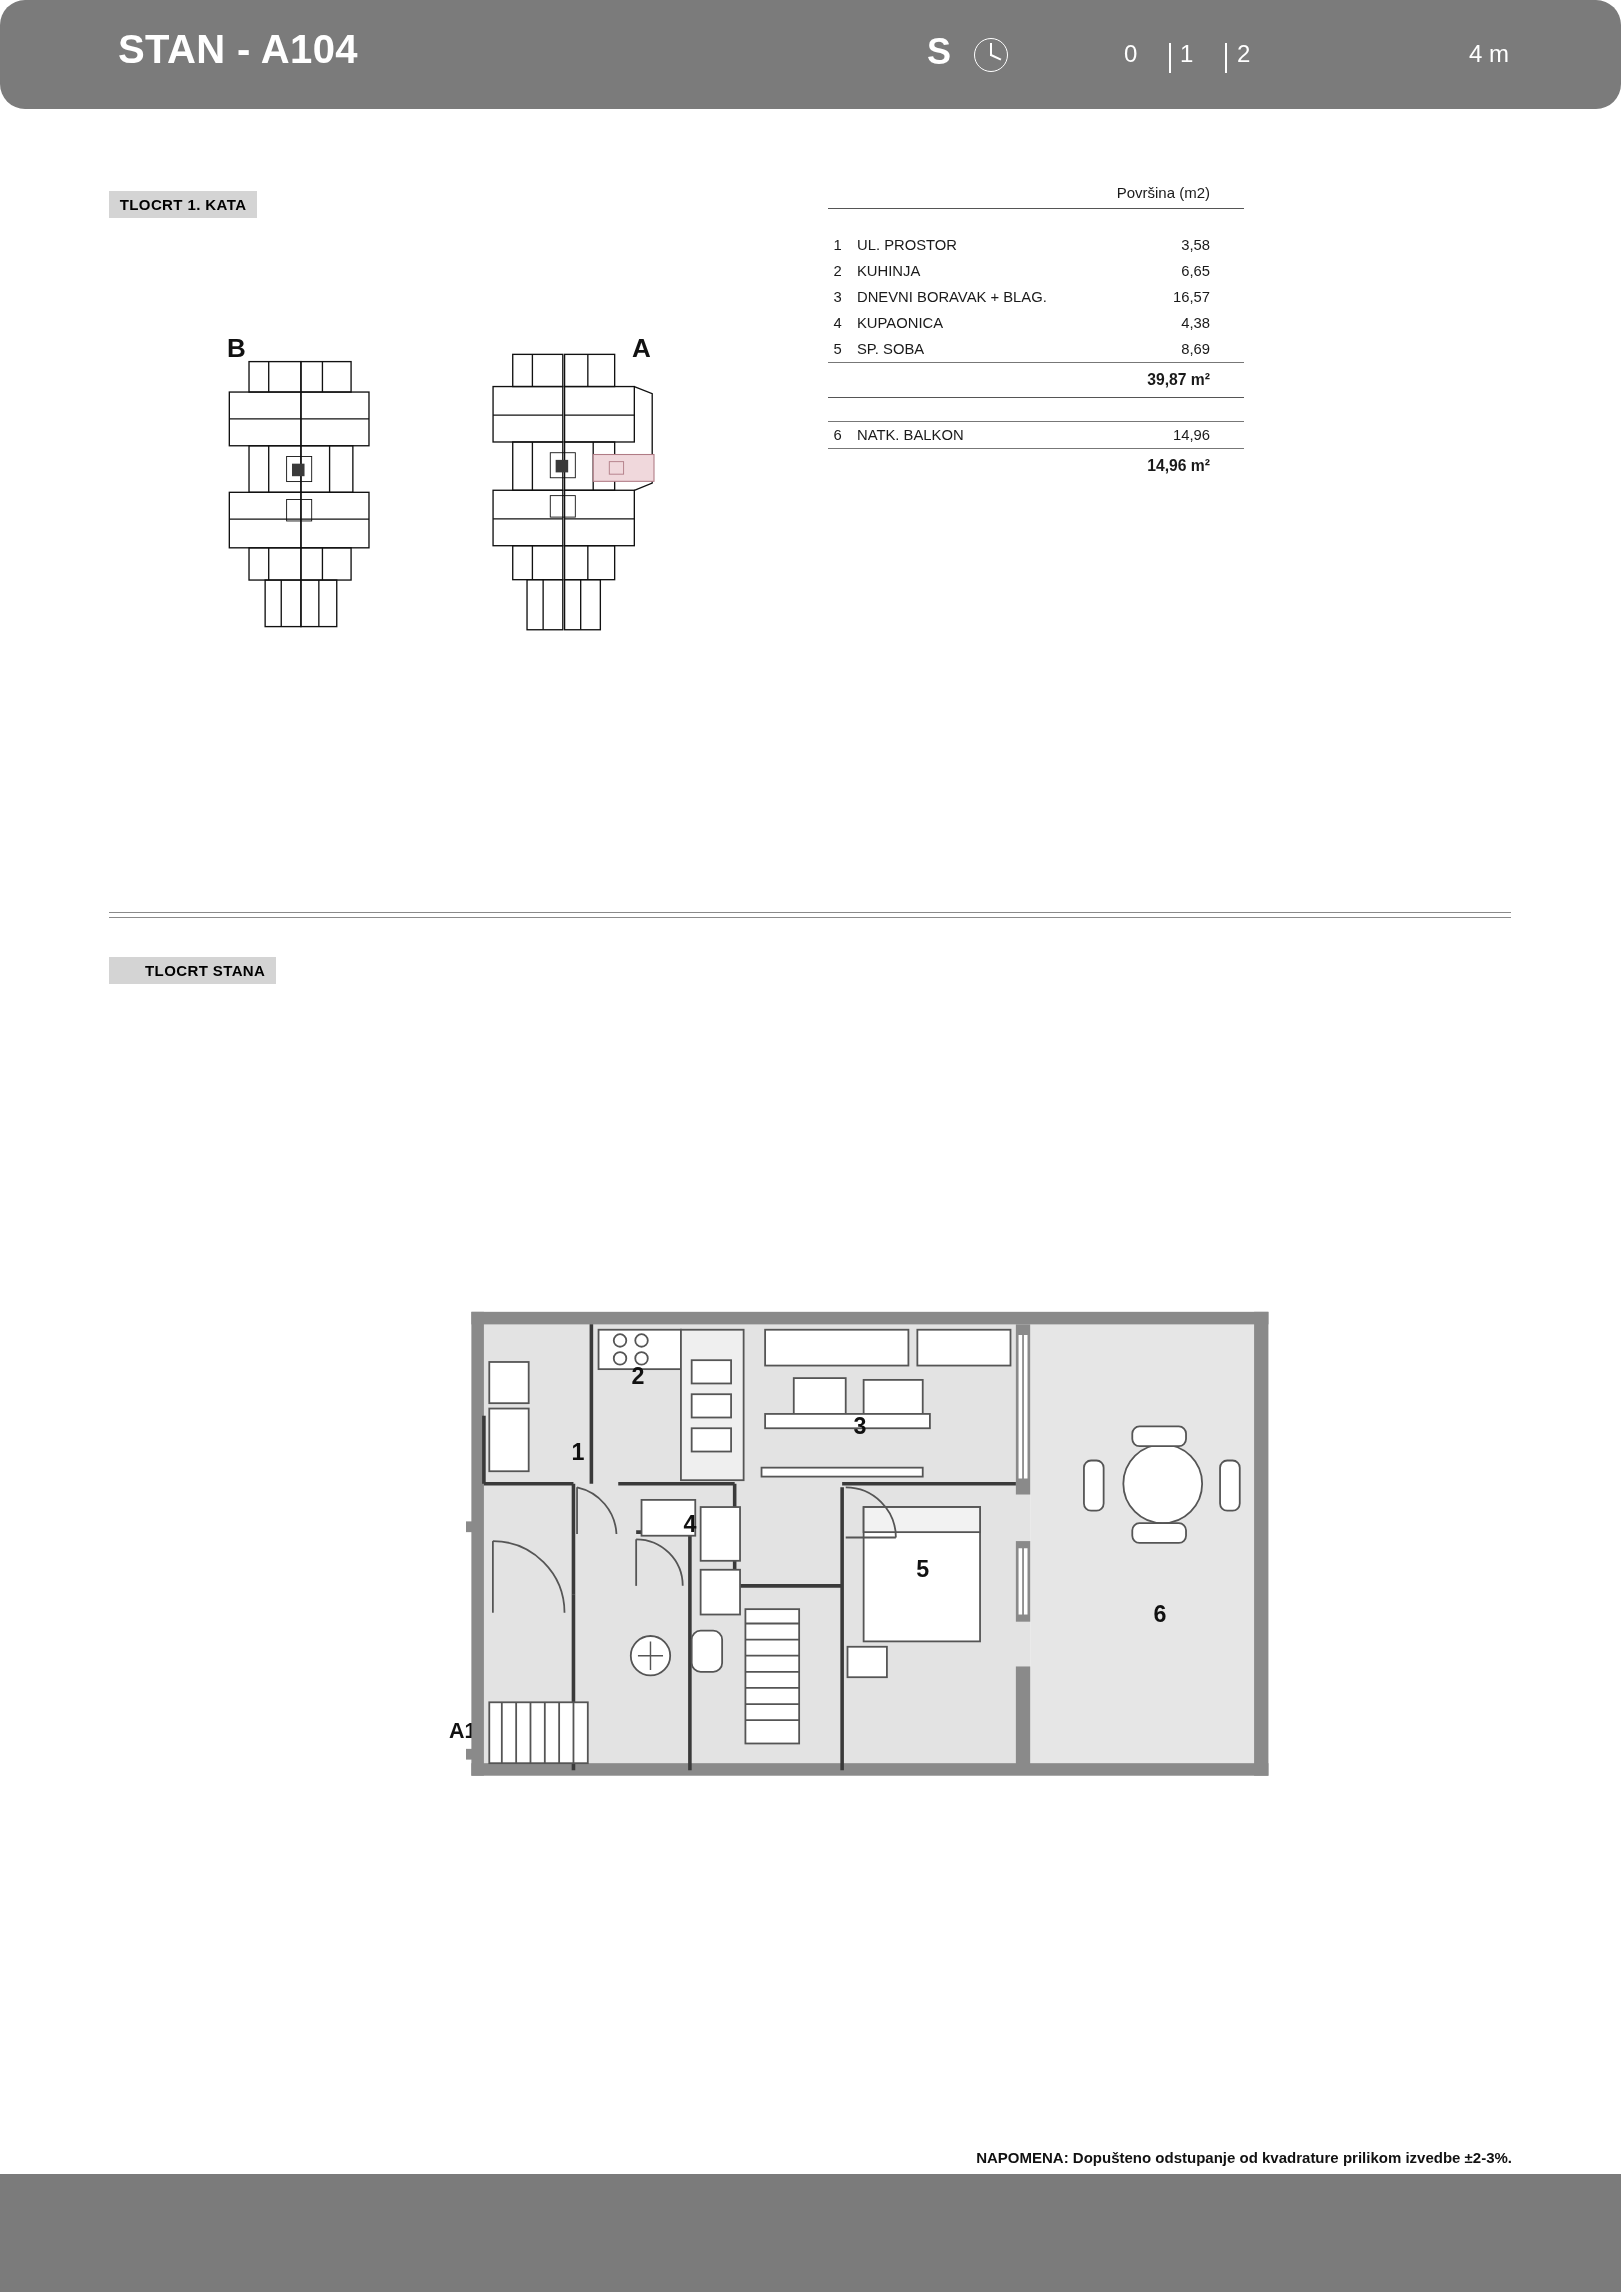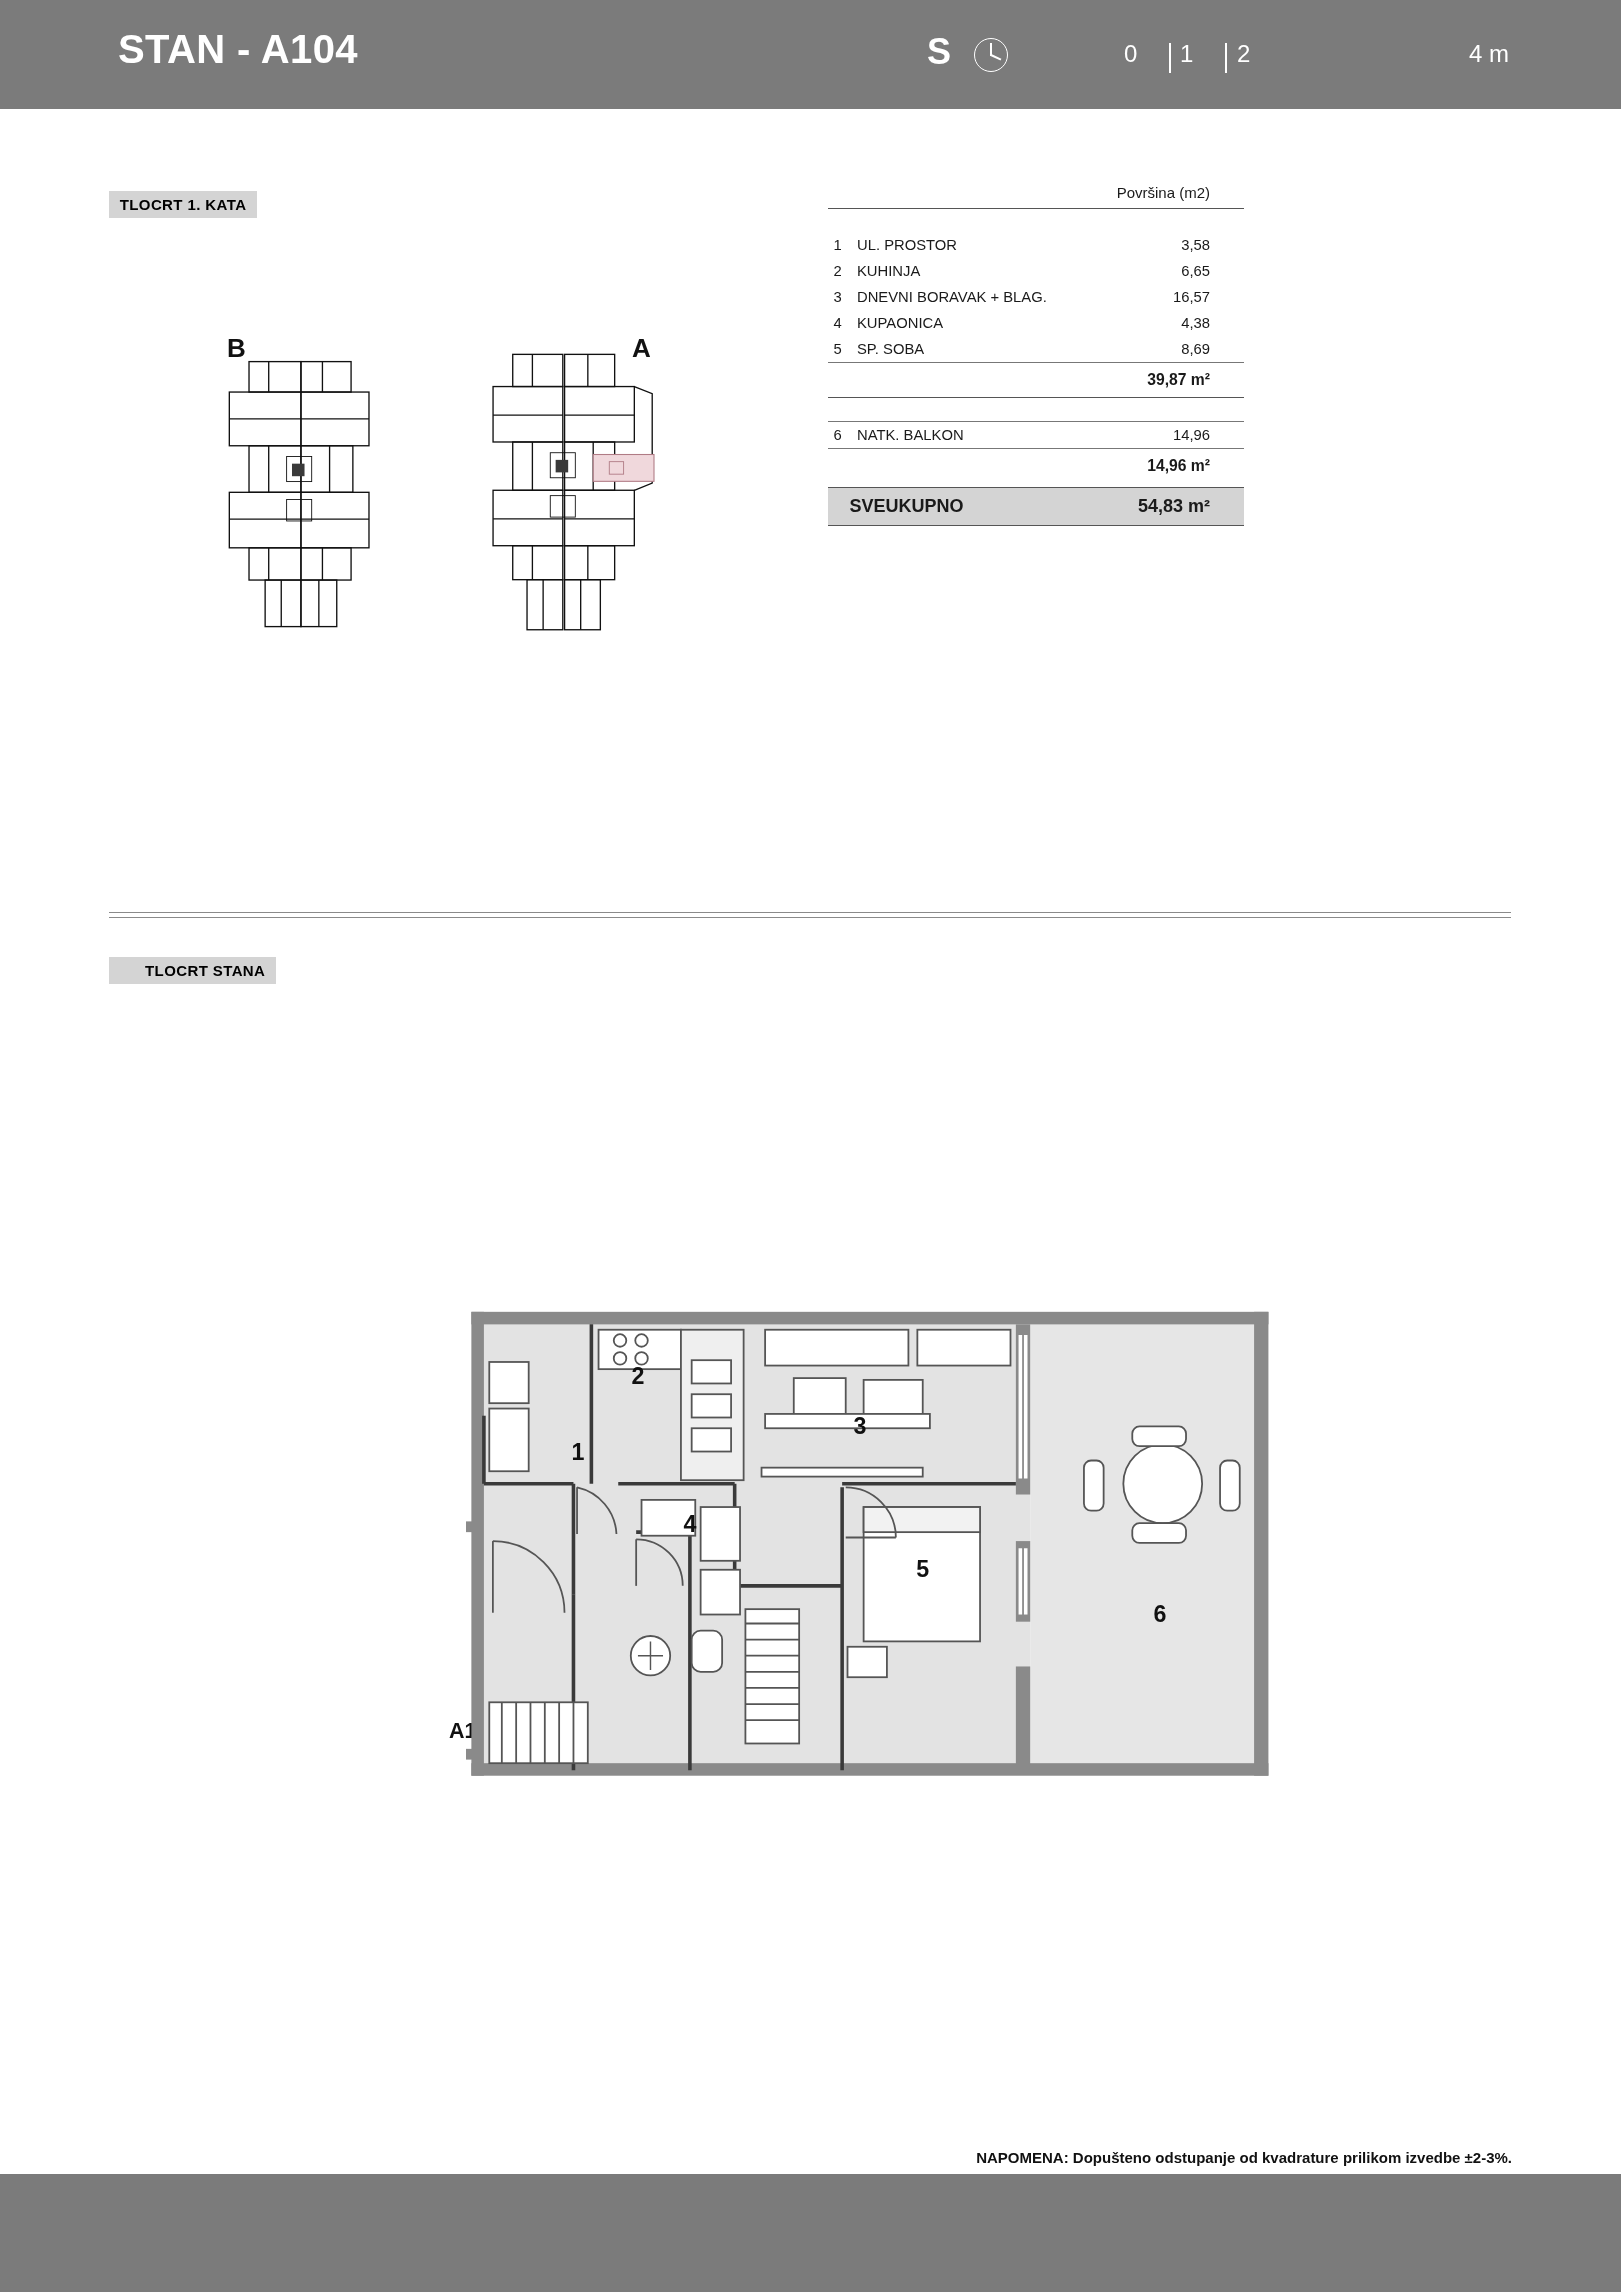--- a/index.html
+++ b/index.html
@@ -9,20 +9,21 @@
     font-family: "Liberation Sans", sans-serif;
     background: #ffffff;
     position: relative;
     overflow: hidden;
   }
 
   
   .header {
     position: absolute; left:0; top:0; width:1621px; height:109px;
     background:#7b7b7b;
+    border-radius:25px;
   }
   .header-title {
     position:absolute; left:118px; top:27px;
     font-size:40px; font-weight:bold; color:#ffffff; letter-spacing:0.4px;
   }
   .scale-letter {
     position:absolute; left:927px; top:31px;
     font-size:36px; font-weight:bold; color:#ffffff;
   }
   .scale-circle {
@@ -253,24 +254,20 @@
 
   <div class="rule-thin"></div>
   <div class="row">
     <span class="num">6</span>
     <span class="nm">NATK. BALKON</span>
     <span class="val">14,96</span>
   </div>
   <div class="rule-thin"></div>
   <div class="subtotal">14,96 m²</div>
 
-  <div class="total-row">
-    <span>SVEUKUPNO</span>
-    <span>54,83 m²</span>
-  </div>
 </div>
 
 <div class="divider">
     <i></i>
     <i></i>
   </div>
 
 <div class="plan-tag">A104</div>
 
 <svg id="floorplan" viewBox="0 0 900 560">

